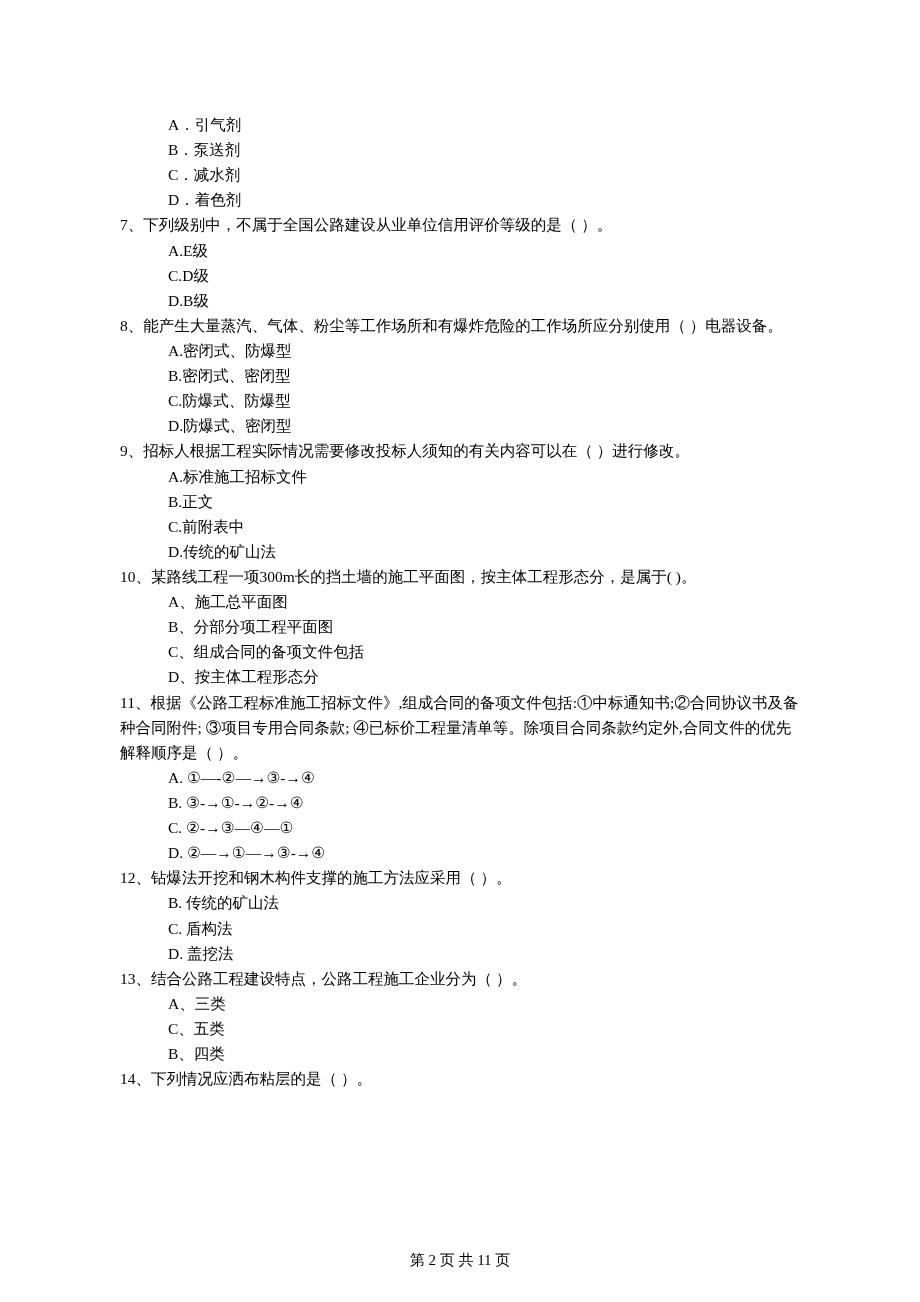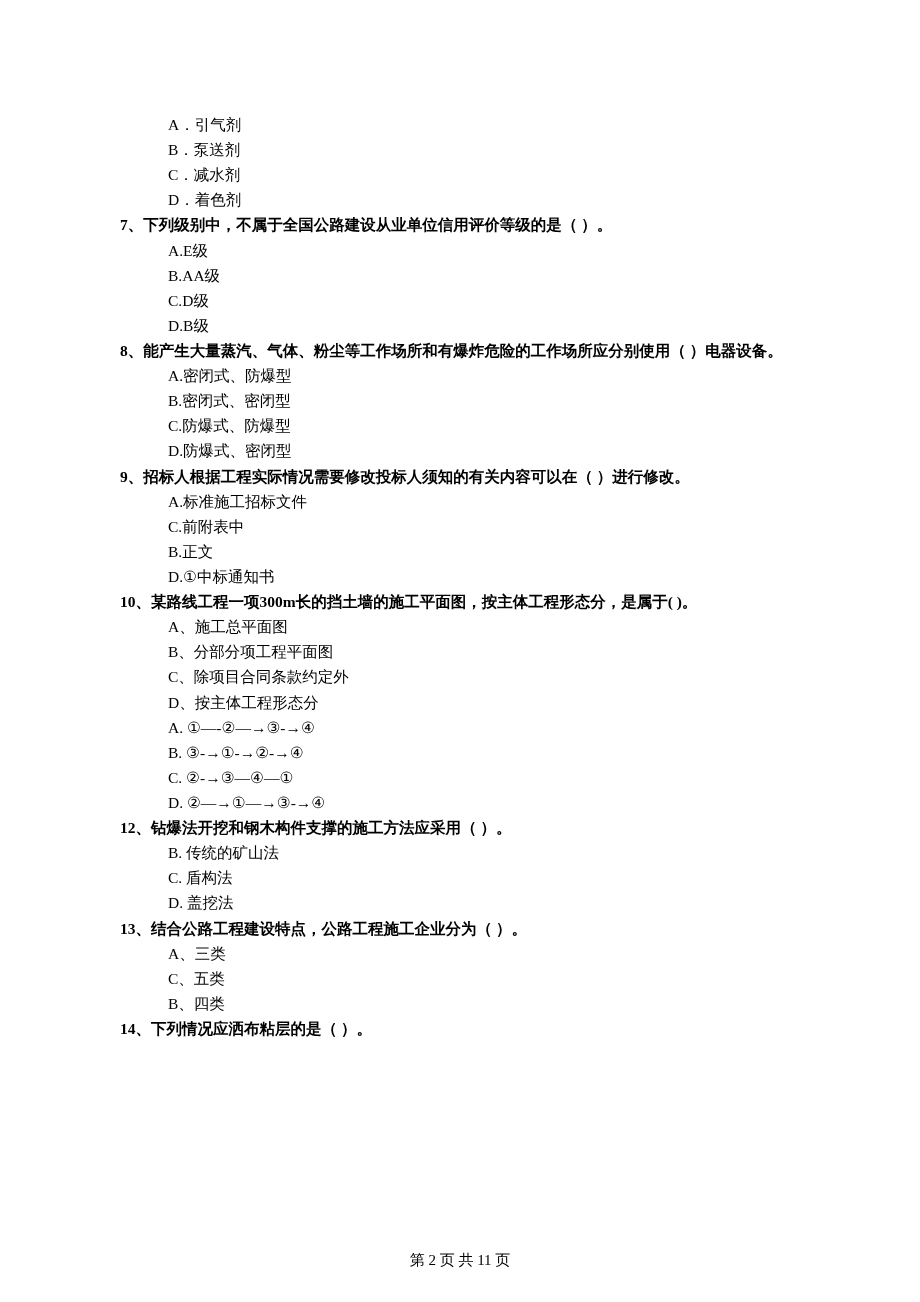--- a/index.html
+++ b/index.html
@@ -17,21 +17,20 @@
     box-sizing: border-box;
     padding: 112px 120px 40px 120px;
     position: relative;
     border-radius: 10px;
   }
   .option-row {
     padding-left: 48px;
   }
   .question-row {
     padding-left: 0;
-    font-weight: bold;
   }
   .footer {
     position: absolute;
     bottom: 30px;
     left: 0;
     width: 100%;
     text-align: center;
     font-size: 15px;
     font-family: Liberation Serif, serif;
   }
@@ -44,50 +43,50 @@
   <div>
     <div class="option-row">A．引气剂</div>
     <div class="option-row">B．泵送剂</div>
     <div class="option-row">C．减水剂</div>
     <div class="option-row">D．着色剂</div>
   </div>
 
   <div>
     <div class="question-row">7、下列级别中，不属于全国公路建设从业单位信用评价等级的是（    ）。</div>
     <div class="option-row">A.E级</div>
-    <div class="option-row">B.AA级</div>
     <div class="option-row">C.D级</div>
     <div class="option-row">D.B级</div>
   </div>
 
   <div>
     <div class="question-row">8、能产生大量蒸汽、气体、粉尘等工作场所和有爆炸危险的工作场所应分别使用（    ）电器设备。</div>
     <div class="option-row">A.密闭式、防爆型</div>
     <div class="option-row">B.密闭式、密闭型</div>
     <div class="option-row">C.防爆式、防爆型</div>
     <div class="option-row">D.防爆式、密闭型</div>
   </div>
 
   <div>
     <div class="question-row">9、招标人根据工程实际情况需要修改投标人须知的有关内容可以在（    ）进行修改。</div>
     <div class="option-row">A.标准施工招标文件</div>
+    <div class="option-row">B.正文</div>
     <div class="option-row">C.前附表中</div>
-    <div class="option-row">B.正文</div>
-    <div class="option-row">D.①中标通知书</div>
+    <div class="option-row">D.传统的矿山法</div>
   </div>
 
   <div>
     <div class="question-row">10、某路线工程一项300m长的挡土墙的施工平面图，按主体工程形态分，是属于(   )。</div>
     <div class="option-row">A、施工总平面图</div>
     <div class="option-row">B、分部分项工程平面图</div>
-    <div class="option-row">C、除项目合同条款约定外</div>
+    <div class="option-row">C、组成合同的备项文件包括</div>
     <div class="option-row">D、按主体工程形态分</div>
   </div>
 
   <div>
+    <div class="question-row">11、根据《公路工程标准施工招标文件》,组成合同的备项文件包括:①中标通知书;②合同协议书及备种合同附件; ③项目专用合同条款; ④已标价工程量清单等。除项目合同条款约定外,合同文件的优先解释顺序是（    ）。</div>
     <div class="option-row">A. ①—-②—→③-→④</div>
     <div class="option-row">B. ③-→①-→②-→④</div>
     <div class="option-row">C. ②-→③—④—①</div>
     <div class="option-row">D. ②—→①—→③-→④</div>
   </div>
 
   <div>
     <div class="question-row">12、钻爆法开挖和钢木构件支撑的施工方法应采用（    ）。</div>
     <div class="option-row">B. 传统的矿山法</div>
     <div class="option-row">C. 盾构法</div>

